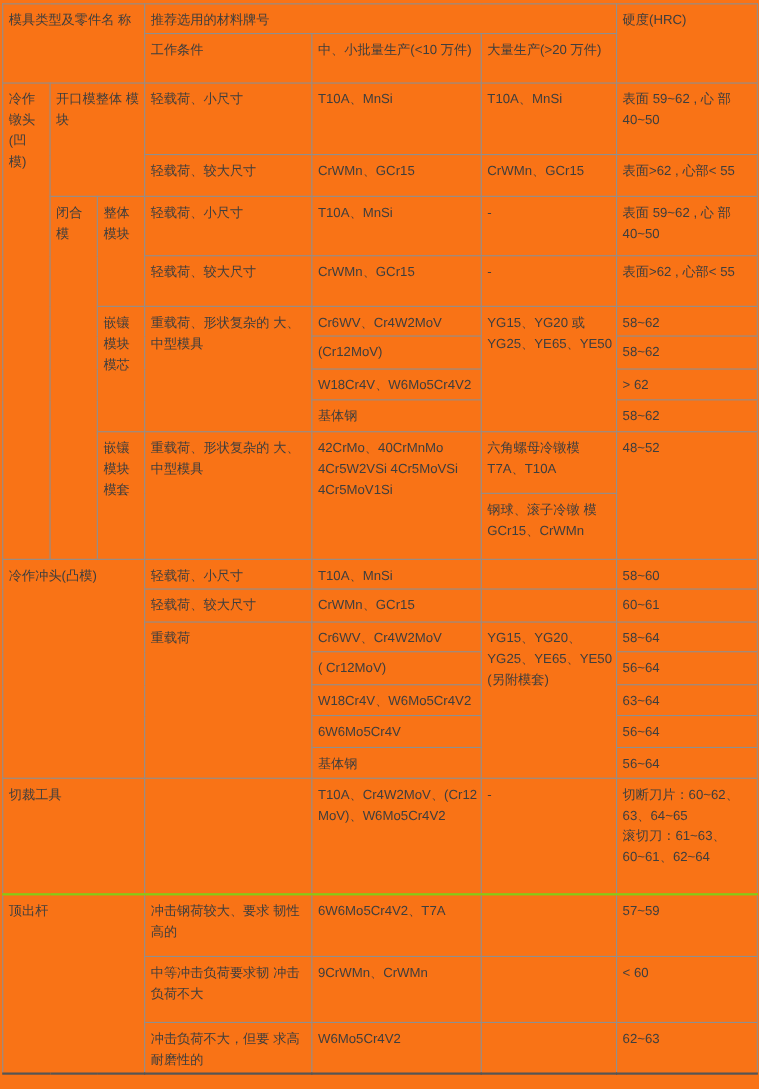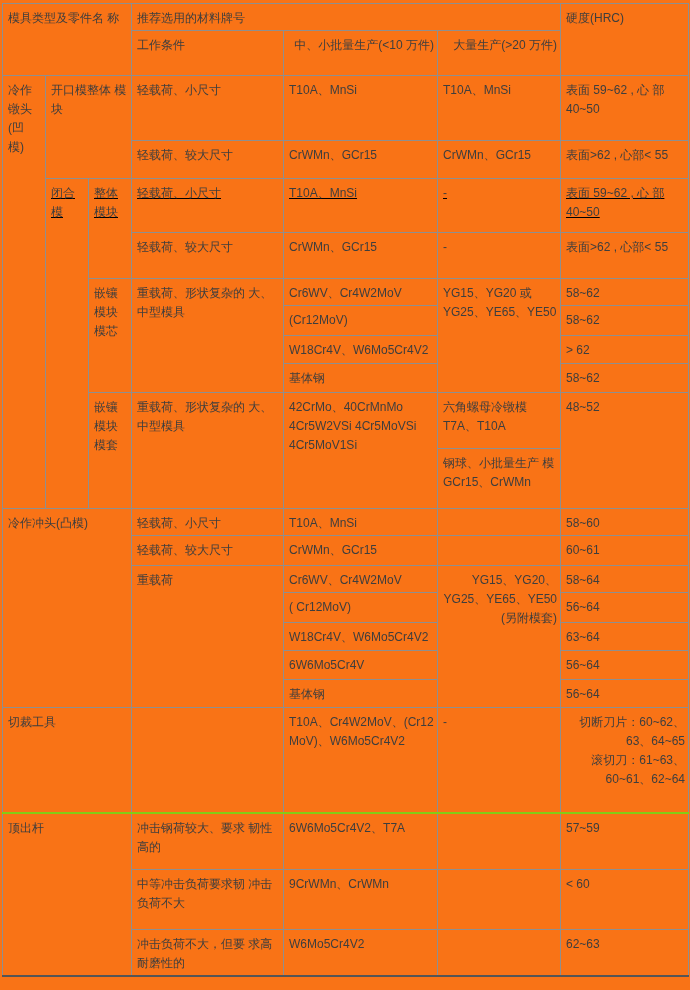--- a/index.html
+++ b/index.html
@@ -14,23 +14,23 @@
   }
   table.grid td {
     border:1px solid #8f8f8f;
     padding:5px 3px 2px 5px;
     font-size:12px; color:#3e3e3e;
     vertical-align:top; line-height:19px;
     overflow:hidden; word-break:break-word;
   }
   td.vm   { vertical-align:middle; }
   td.loose{ line-height:26px; }
-  td.pre  { white-space:pre-line;text-align:right; }
+  td.pre  { white-space:pre-line; }
   td.grp  { vertical-align:middle; line-height:26px; padding-left:4px; }
-  td.nw   { white-space:nowrap; font-size:11.5px; padding-left:3px; padding-right:0;text-align:right; }
+  td.nw   { white-space:nowrap; font-size:11.5px; padding-left:3px; padding-right:0; }
   td.tight{ font-size:11.5px; padding-left:2px; padding-right:0; vertical-align:middle; }
   tr.thick td { border-top:2px solid #84cc16; }
   table.grid { border:1px solid #8f8f8f; border-bottom:2px solid #555; }
 </style>
 </head>
 <body>
 
 <div class="page">
   <table class="grid">
     <colgroup>
@@ -60,21 +60,21 @@
           <td>T10A、MnSi</td>
           <td>T10A、MnSi</td>
           <td class="loose">表面 59~62 , 心 部 40~50</td>
         </tr>
         <tr style="height: 38px;">
           <td>轻载荷、较大尺寸</td>
           <td>CrWMn、GCr15</td>
           <td>CrWMn、GCr15</td>
           <td>表面&gt;62 , 心部&lt; 55</td>
         </tr>
-        <tr style="height: 54px; text-decoration: underline;">
+        <tr style="height: 54px;">
           <td rowspan="8" class="grp">闭合 模</td>
           <td rowspan="2" class="grp">整体 模块</td>
           <td>轻载荷、小尺寸</td>
           <td>T10A、MnSi</td>
           <td>-</td>
           <td class="loose">表面 59~62 , 心 部 40~50</td>
         </tr>
         <tr style="height: 46px;">
           <td>轻载荷、较大尺寸</td>
           <td>CrWMn、GCr15</td>
@@ -101,21 +101,21 @@
           <td>58~62</td>
         </tr>
         <tr style="height: 56px; padding-left: 28px;">
           <td rowspan="2" class="grp">嵌镶 模块 模套</td>
           <td rowspan="2" class="vm loose">重载荷、形状复杂的 大、中型模具</td>
           <td rowspan="2" class="vm loose">42CrMo、40CrMnMo 4Cr5W2VSi 4Cr5MoVSi 4Cr5MoV1Si</td>
           <td class="vm loose">六角螺母冷镦模 T7A、T10A</td>
           <td rowspan="2" class="vm">48~52</td>
         </tr>
         <tr style="height: 60px;">
-          <td class="vm loose">钢球、小批量生产 模 GCr15、CrWMn</td>
+          <td class="vm loose">钢球、滚子冷镦 模 GCr15、CrWMn</td>
         </tr>
         <tr style="height: 25px;">
           <td colspan="3" rowspan="7" class="vm">冷作冲头(凸模)</td>
           <td>轻载荷、小尺寸</td>
           <td>T10A、MnSi</td>
           <td></td>
           <td>58~60</td>
         </tr>
         <tr style="height: 30px;">
           <td>轻载荷、较大尺寸</td>

